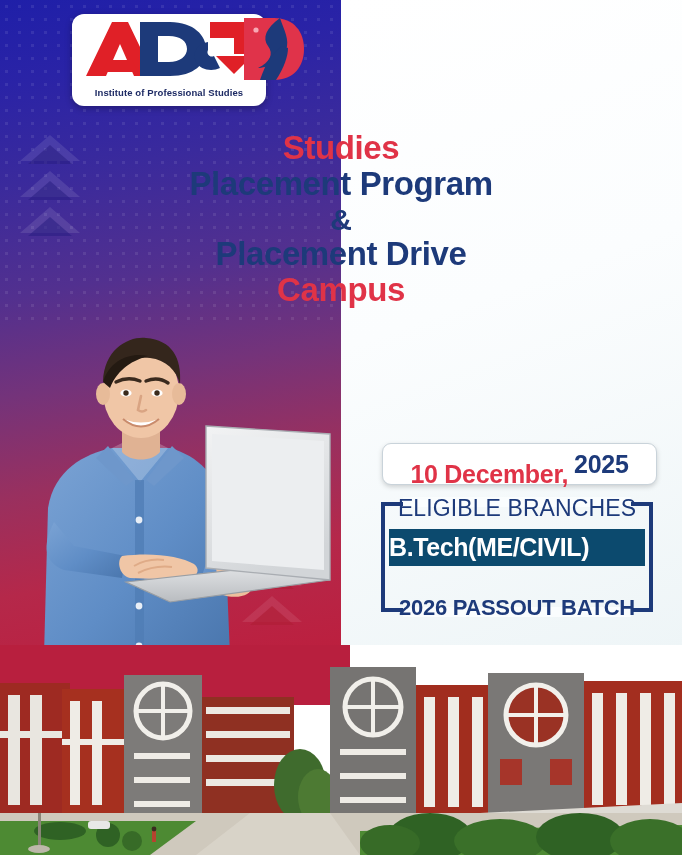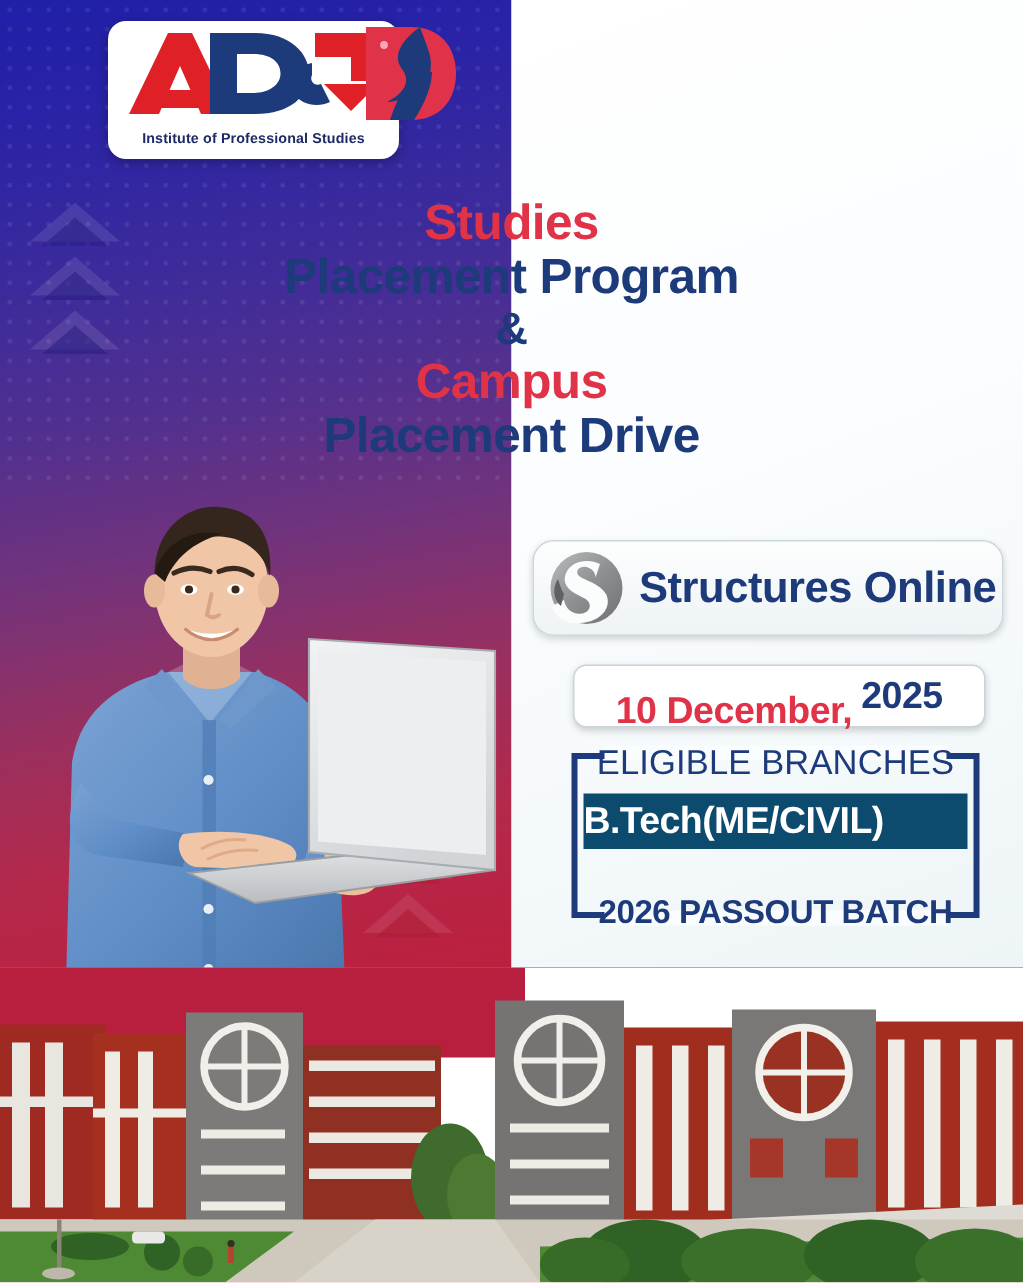--- a/index.html
+++ b/index.html
@@ -360,41 +360,24 @@
       <path d="M44 2 C30 12 26 22 32 30 C38 38 34 46 22 52
                C30 52 46 46 50 34 C54 24 48 14 44 2 Z" fill="#1d3a7a"></path>
       <path d="M46 30 C36 38 30 46 24 64 L40 64 C48 52 52 40 52 32 Z" fill="#1d3a7a"></path>
     </svg>
   </div>
 
   <div class="title-block">
     <span class="t-line t1 t-red">Studies</span>
     <span class="t-line t2 t-navy">Placement Program</span>
     <span class="t-line t3 t-navy">&amp;</span>
+    <span class="t-line t5 t-navy">Placement Drive</span>
     <span class="t-line t4 t-red">Campus</span>
-    <span class="t-line t5 t-navy">Placement Drive</span>
-  </div>
-
-  <div class="company-pill">
-    <svg class="co-logo" viewBox="0 0 58 52">
-      <defs>
-        <linearGradient id="sg" x1="0" y1="0" x2="1" y2="1">
-          <stop offset="0%" stop-color="#b9bbbd"></stop>
-          <stop offset="50%" stop-color="#8e9093"></stop>
-          <stop offset="100%" stop-color="#6e7073"></stop>
-        </linearGradient>
-      </defs>
-      <circle cx="29" cy="26" r="24" fill="url(#sg)"></circle>
-      <path d="M38 10 C30 6 18 8 15 17 C12 26 22 30 28 33 C33 36 32 42 26 43
-               C20 44 15 40 14 34 L6 38 C8 47 18 51 28 49 C40 47 46 38 42 30
-               C38 23 28 21 24 18 C21 15 24 11 29 12 C33 13 35 16 35 19 Z" fill="#fbfcfc"></path>
-      <path d="M10 20 C6 26 7 34 12 38 L14 30 C12 27 11 23 10 20 Z" fill="#5f6164"></path>
-    </svg>
-    <span class="co-name">Structures Online</span>
-  </div>
+  </div>
+
 
   <div class="date-pill">
     <span class="date-red">10 December,</span>
     <span class="date-navy">2025</span>
   </div>
 
   <div class="branch-block">
     <div class="bracket"></div>
     <div class="notch-top"></div>
     <div class="notch-bot"></div>

